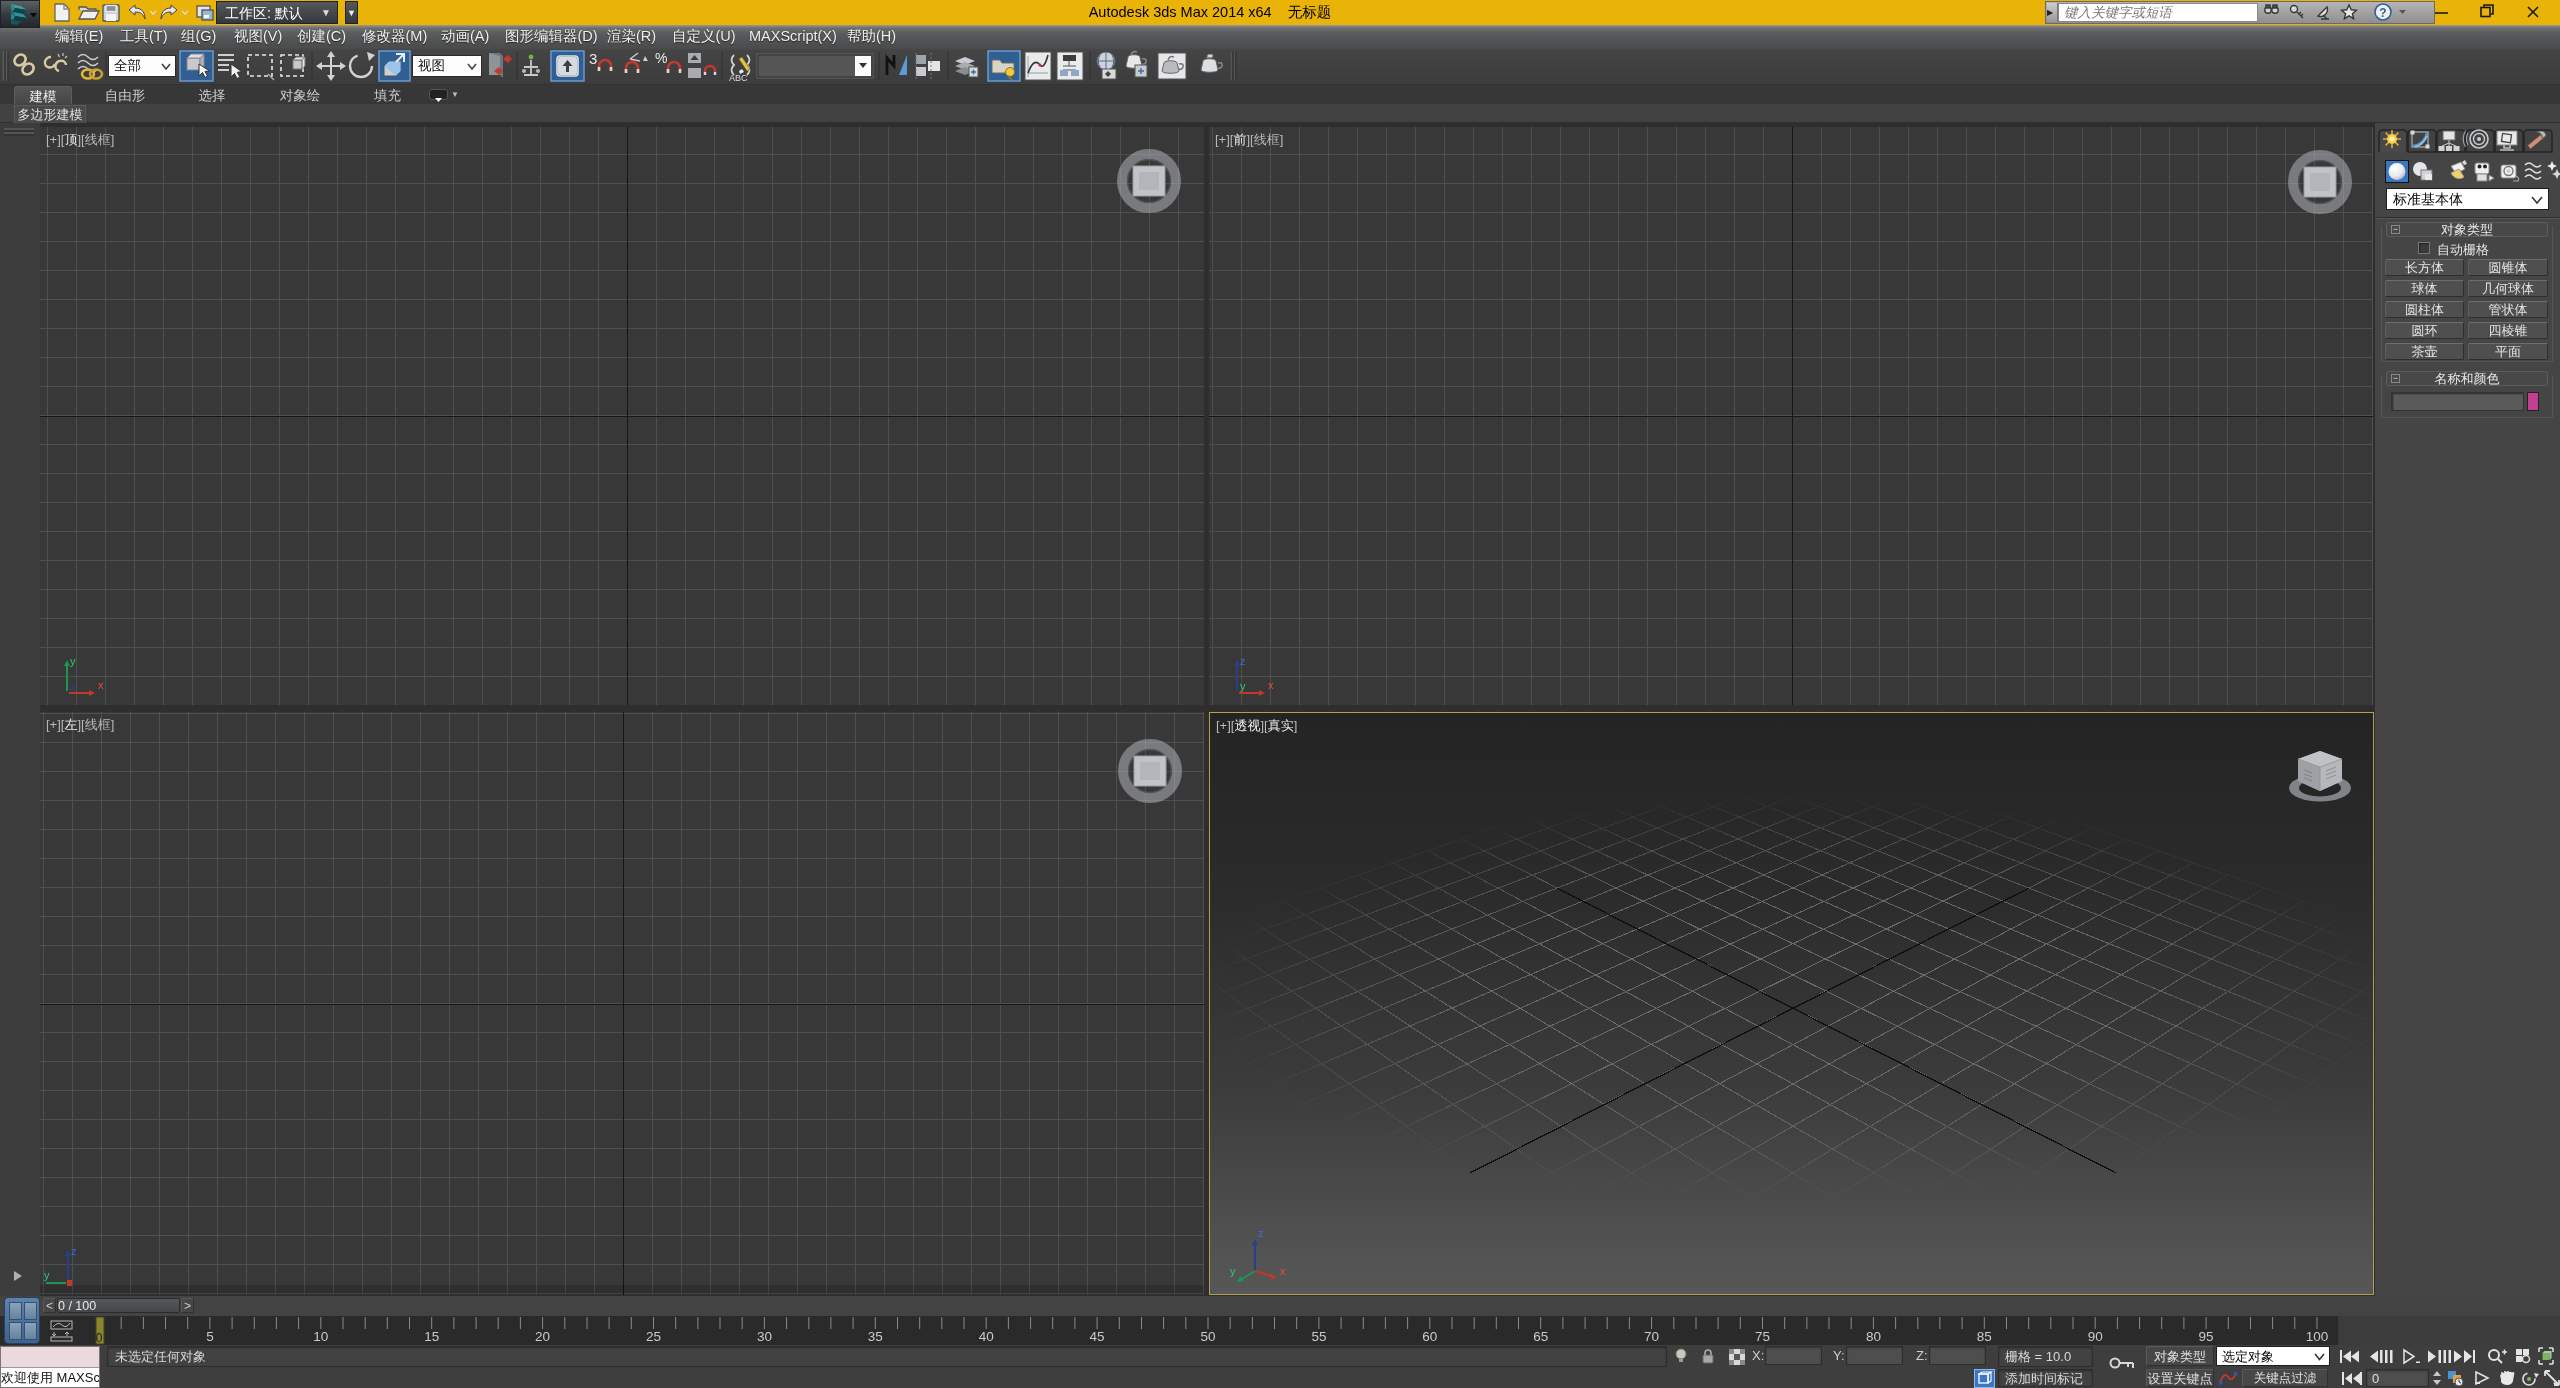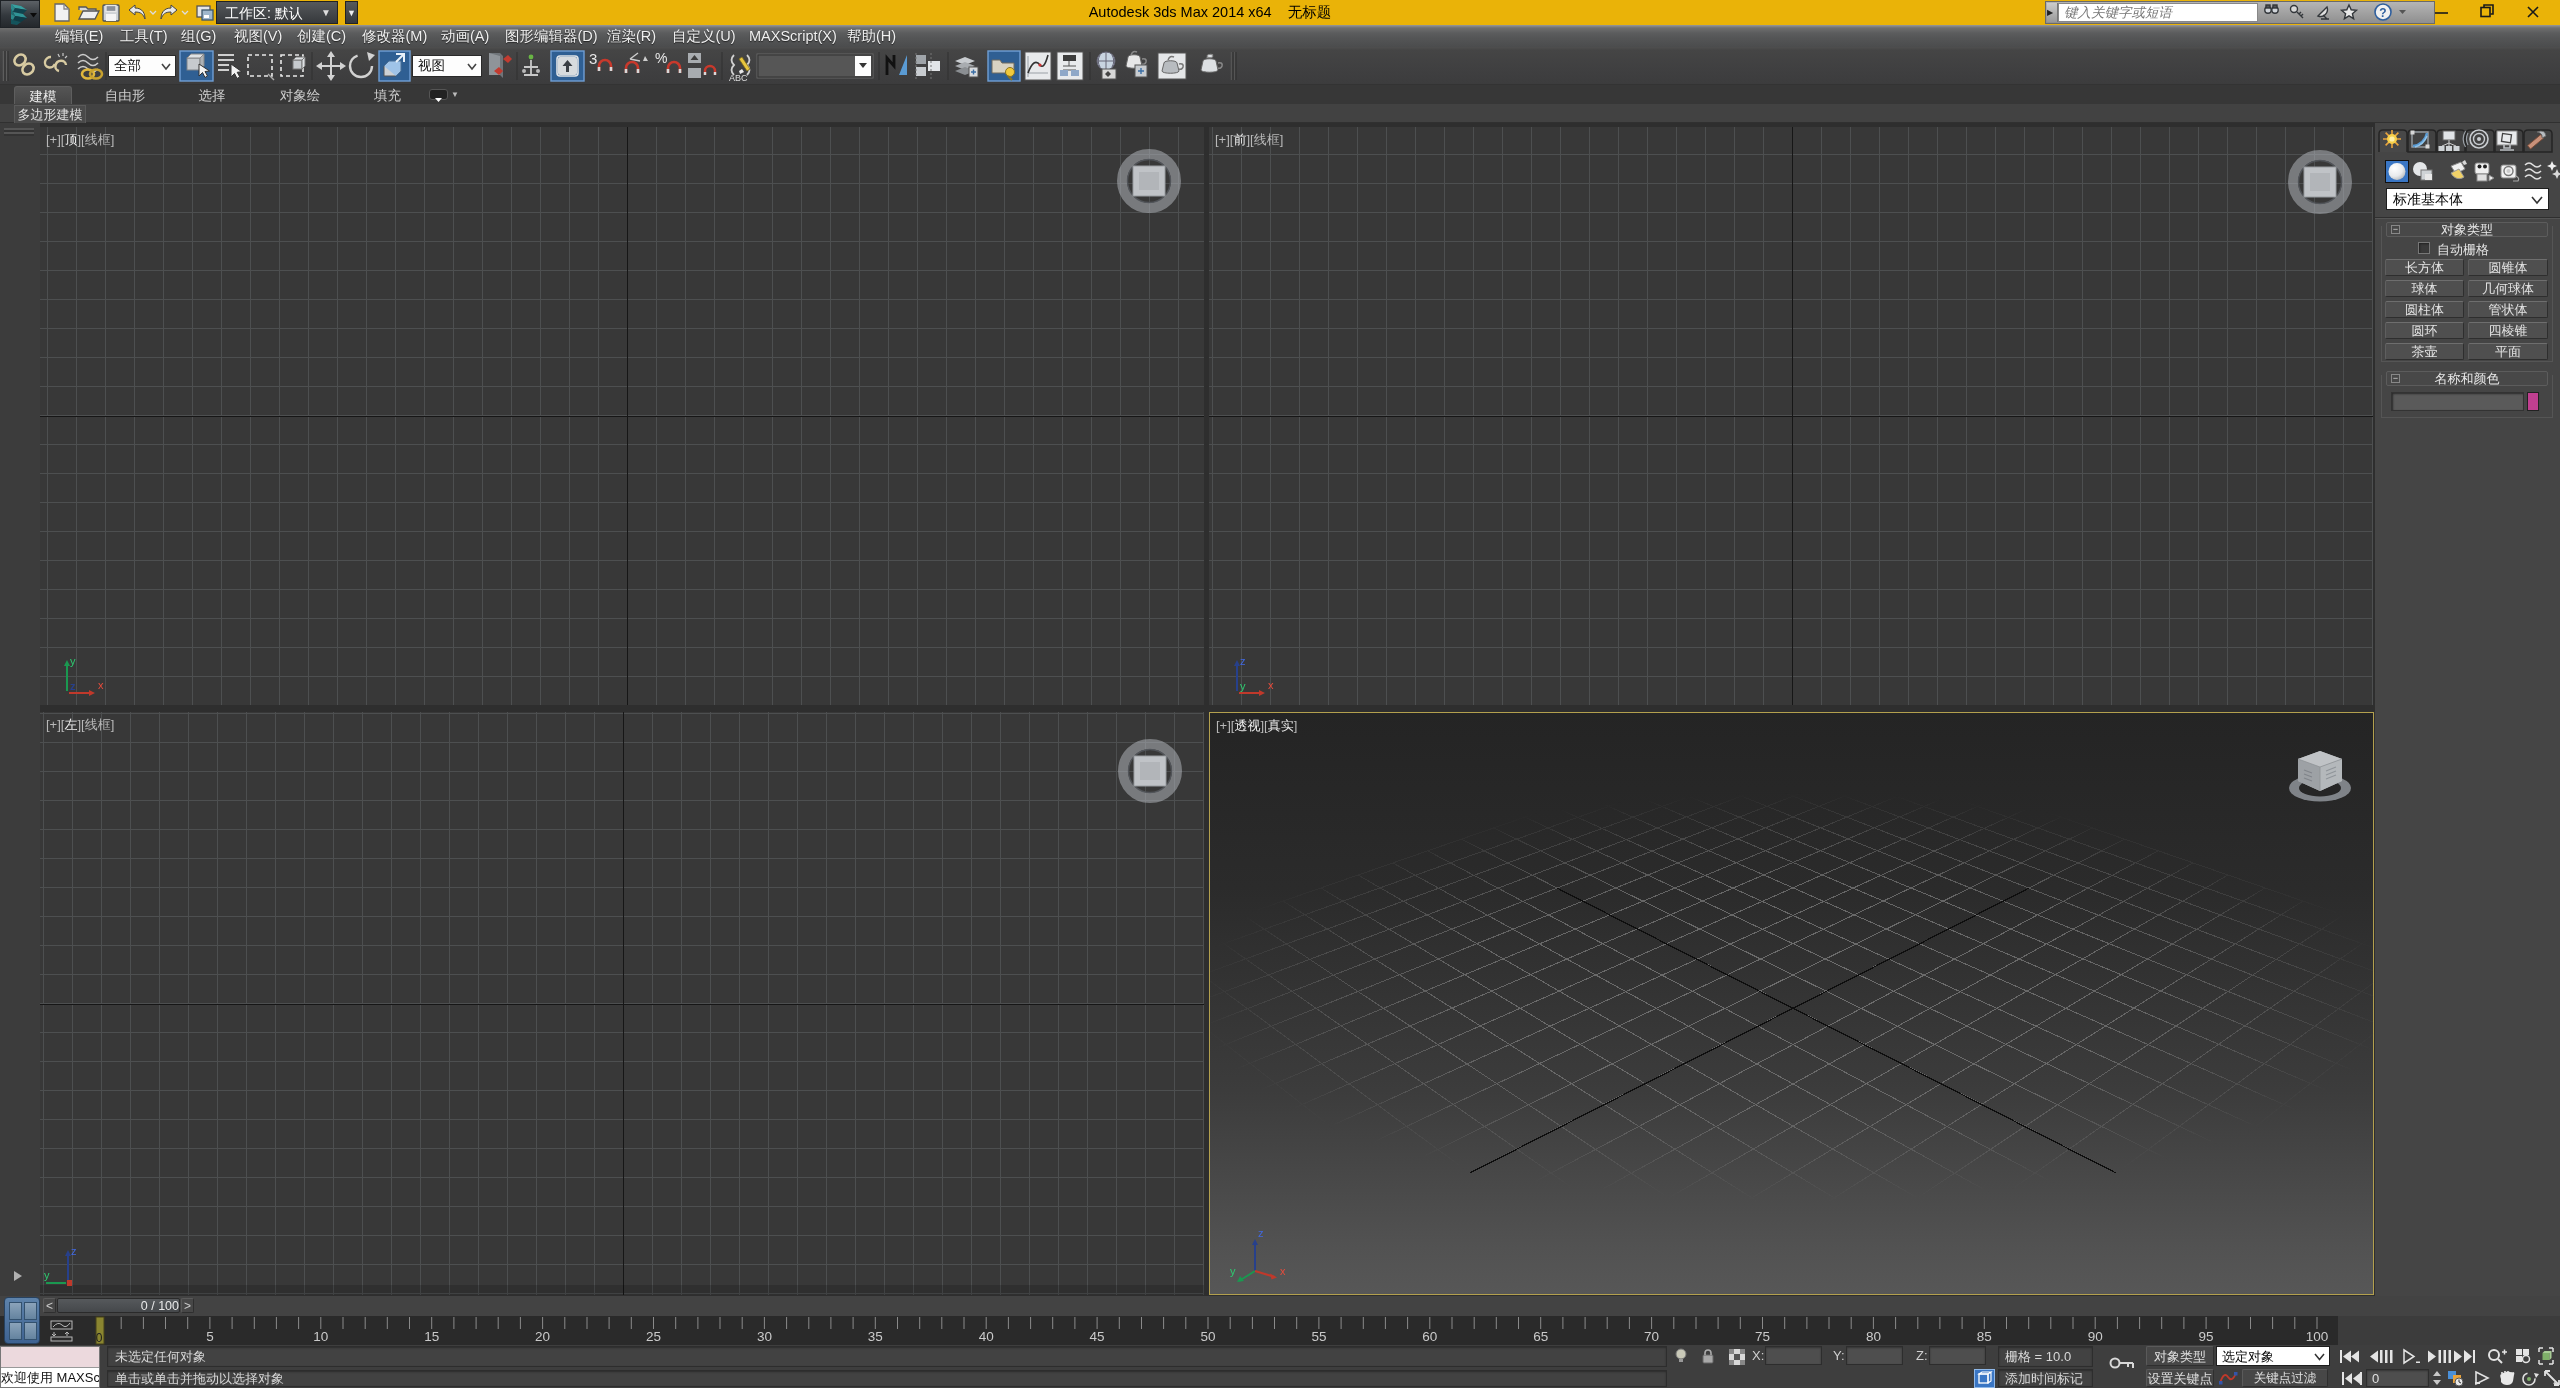--- a/index.html
+++ b/index.html
@@ -661,21 +661,21 @@
     <div class="cp-btn" style="left:10px;top:220px;width:79px;height:17px;line-height:16px">茶壶</div>
     <div class="cp-btn" style="left:93px;top:220px;width:80px;height:17px;line-height:16px">平面</div>
 
     <div class="abs" style="left:6px;top:252px;width:172px;height:43px;border:1px solid #555;border-top:none"></div>
     <div class="rollhead" style="left:11px;top:248px;width:162px;height:15px;line-height:14px"><span class="minus">−</span>名称和颜色</div>
     <div class="abs" style="left:16px;top:269px;width:133px;height:19px;background:#5a5a5a;border:1px solid #333;box-shadow:inset 1px 1px 2px #2a2a2a"></div>
     <div class="abs" style="left:152px;top:269px;width:12px;height:19px;background:#c03f90;border:1px solid #222"></div>
   </div>
   <div id="slider-row">
     <div class="darkbtn" style="left:43px;top:2px;width:13px;height:15px;line-height:14px;font-size:12px;color:#ccc">&lt;</div>
-    <div class="abs" style="left:57px;top:2px;width:123px;height:15px;background:linear-gradient(#56595c,#45484b);border:1px solid #2a2a2a;border-radius:2px;color:#e8e8e8;font-size:12.5px;text-align:right;line-height:14px">0 / 100</div>
+    <div class="abs" style="left:57px;top:2px;width:123px;height:15px;background:linear-gradient(#56595c,#45484b);border:1px solid #2a2a2a;border-radius:2px;color:#e8e8e8;font-size:12.5px;text-align:left;line-height:14px">0 / 100</div>
     <div class="darkbtn" style="left:181px;top:2px;width:13px;height:15px;line-height:14px;font-size:12px;color:#ccc">&gt;</div>
   </div>
   <div id="ruler-row">
     <svg class="abs" style="left:0;top:0" width="2560" height="29" viewBox="0 0 2560 29">
         <rect x="2338" y="0" width="222" height="29" fill="#3c3c3c"></rect>
       <g id="ticks" stroke="#8a8a8a" stroke-width="1">
           <line x1="99.0" y1="1" x2="99.0" y2="13"></line>
           <line x1="121.2" y1="1" x2="121.2" y2="13"></line>
           <line x1="143.4" y1="1" x2="143.4" y2="13"></line>
           <line x1="165.5" y1="1" x2="165.5" y2="13"></line>
@@ -874,21 +874,20 @@
           </g>
         <g transform="translate(203,1)">
             <path d="M0 0 h4 M0 0 v4 M14 0 h-4 M14 0 v4 M0 16 h4 M0 16 v-4 M14 16 h-4 M14 16 v-4" stroke="#e4e4e4" stroke-width="1.5" fill="none"></path>
             <rect x="3.5" y="5" width="7" height="7" fill="#7fb069"></rect>
             <path d="M3.5 5 l2 -2 h7 l-2 2 z M10.5 12 l2 -2 v-7 l-2 2 z" fill="#a8cc96"></path>
           </g>
       </g>
     </svg>
   </div>
   <div id="status2">
-    <div class="sunken" style="left:107px;top:1px;width:1560px;height:17px;line-height:16px;padding-left:7px">单击或单击并拖动以选择对象</div>
     <div class="abs" style="left:1974px;top:0px;width:21px;height:19px;background:#3a76c4;border:1px solid #8fb8e8">
       <svg width="19" height="17">
           <rect x="4" y="4" width="9" height="9" fill="none" stroke="#fff" stroke-width="1.3"></rect>
           <path d="M4 4 l3 -2 h9 l-3 2 z M13 13 l3 -2 v-9 l-3 2 z" fill="none" stroke="#fff" stroke-width="1.1"></path>
         </svg>
     </div>
     <div class="sunken" style="left:1998px;top:0px;width:95px;height:18px;line-height:17px;padding-left:6px;font-size:13px">添加时间标记</div>
     <div class="darkbtn" style="left:2146px;top:0px;width:68px;height:18px;line-height:17px">设置关键点</div>
     <svg class="abs" style="left:2218px;top:1px" width="22" height="17">
         <path d="M2 13 q4 -12 8 -6 t8 -4" fill="none" stroke="#c0392b" stroke-width="1.8"></path>

